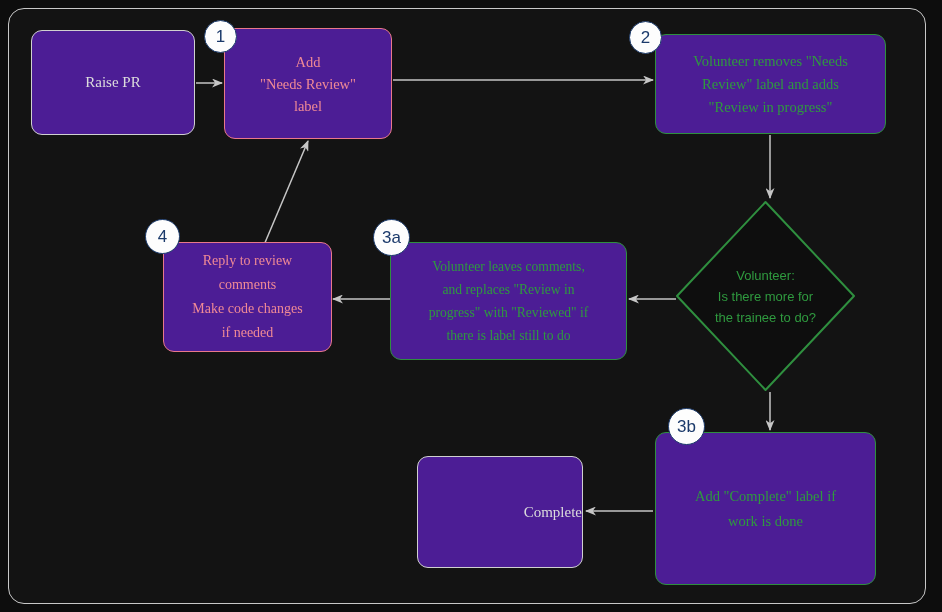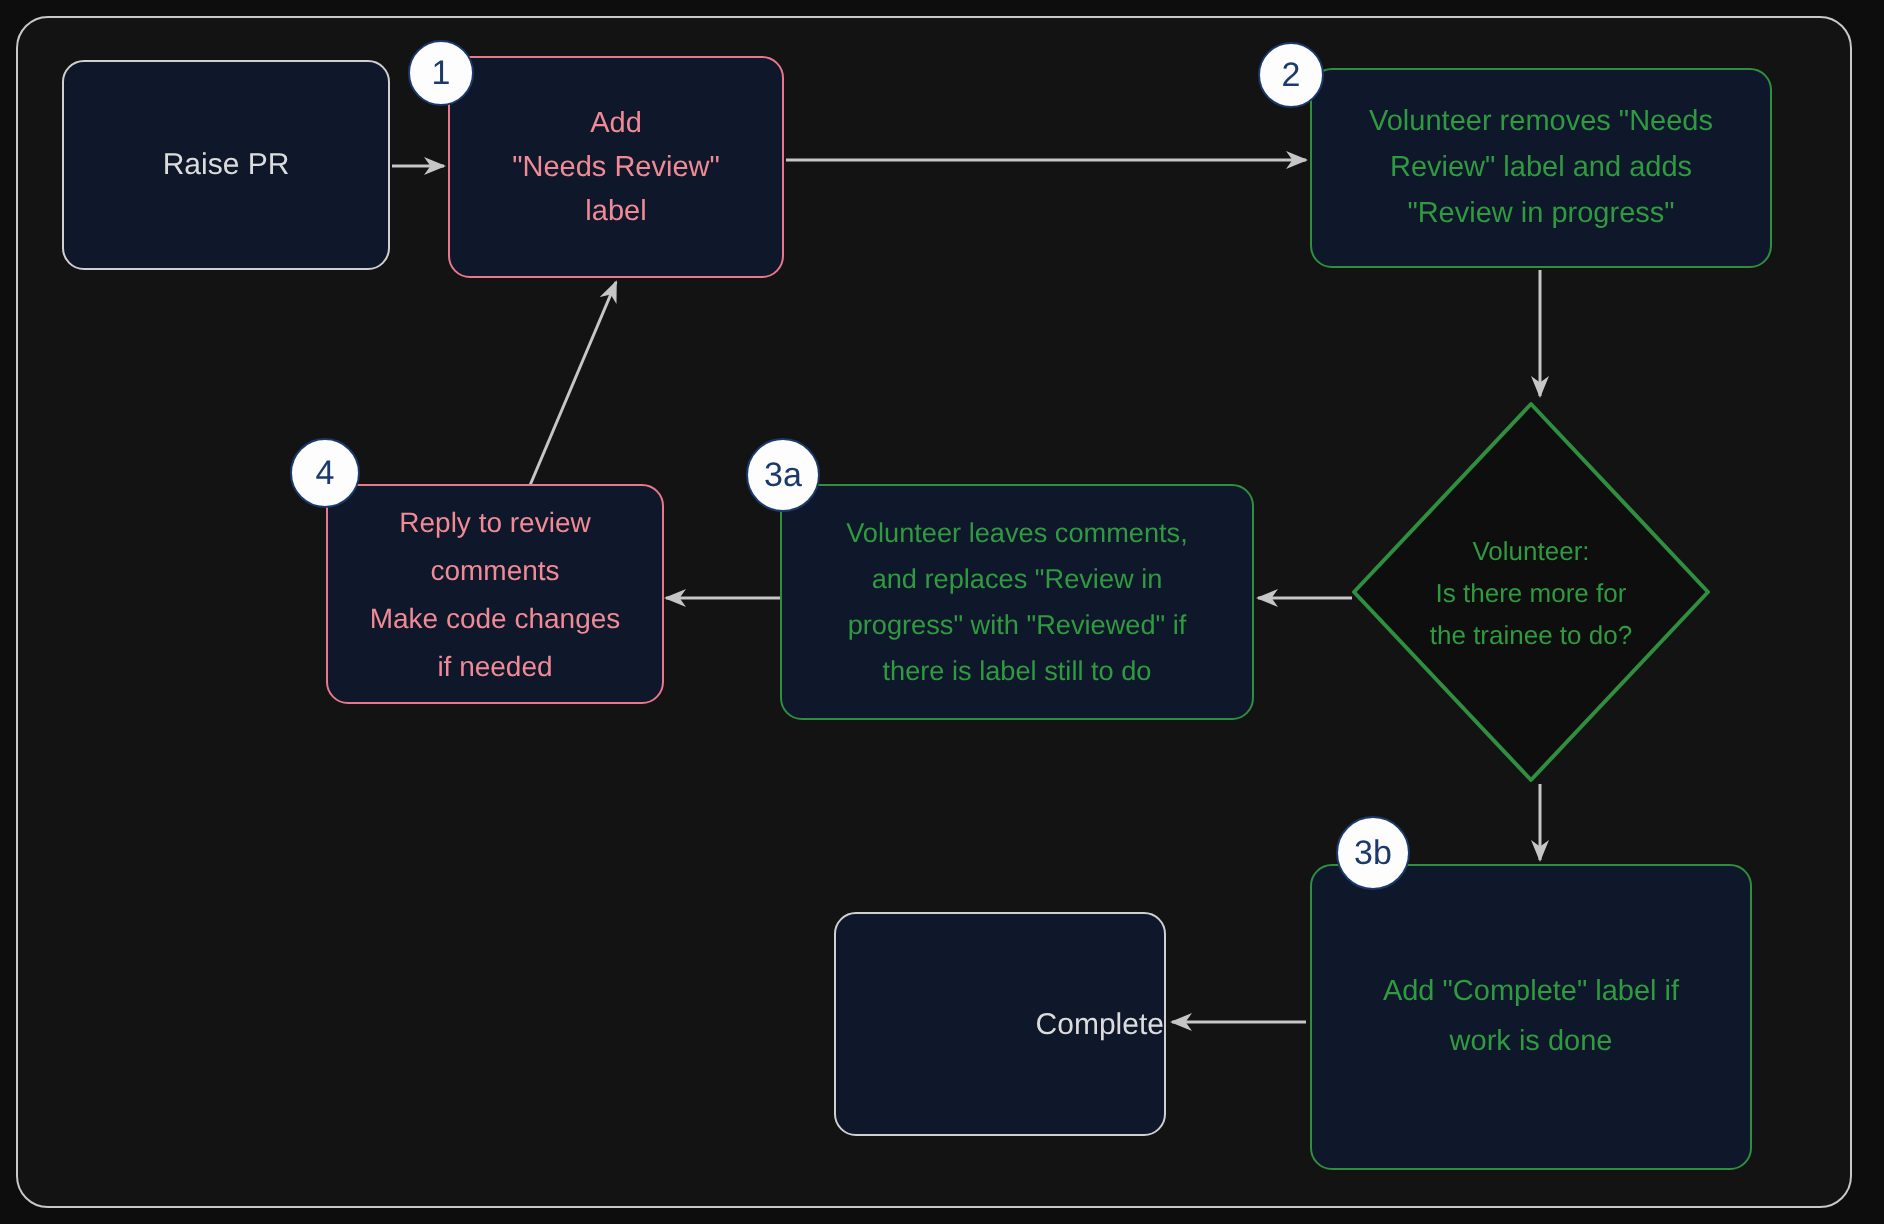--- a/index.html
+++ b/index.html
@@ -11,21 +11,22 @@
     border:1.6px solid #c8c8c8;border-radius:16px;box-sizing:border-box;
     background:#131313;
   }
 
   #svg-layer{position:absolute;left:0;top:0;width:942px;height:612px;pointer-events:none;}
 
   .node{
     position:absolute;box-sizing:border-box;
     display:flex;align-items:center;justify-content:center;
     text-align:center;border-radius:11px;
-    background:#0f172a;
+    background:#4c1d95;
+    font-family:Liberation Serif, serif;
   }
   .node .txt{display:block;width:100%;white-space:pre-line;}
 
   .n-gray{border:1.6px solid #d0d0d0;color:#dcdcdc;}
   .n-red{border:1.7px solid #e9788a;color:#f08a95;}
   .n-green{border:1.7px solid #2f8f3f;color:#2f9a3f;}
 
   .diamond{
     position:absolute;box-sizing:border-box;
     display:flex;align-items:center;justify-content:center;

